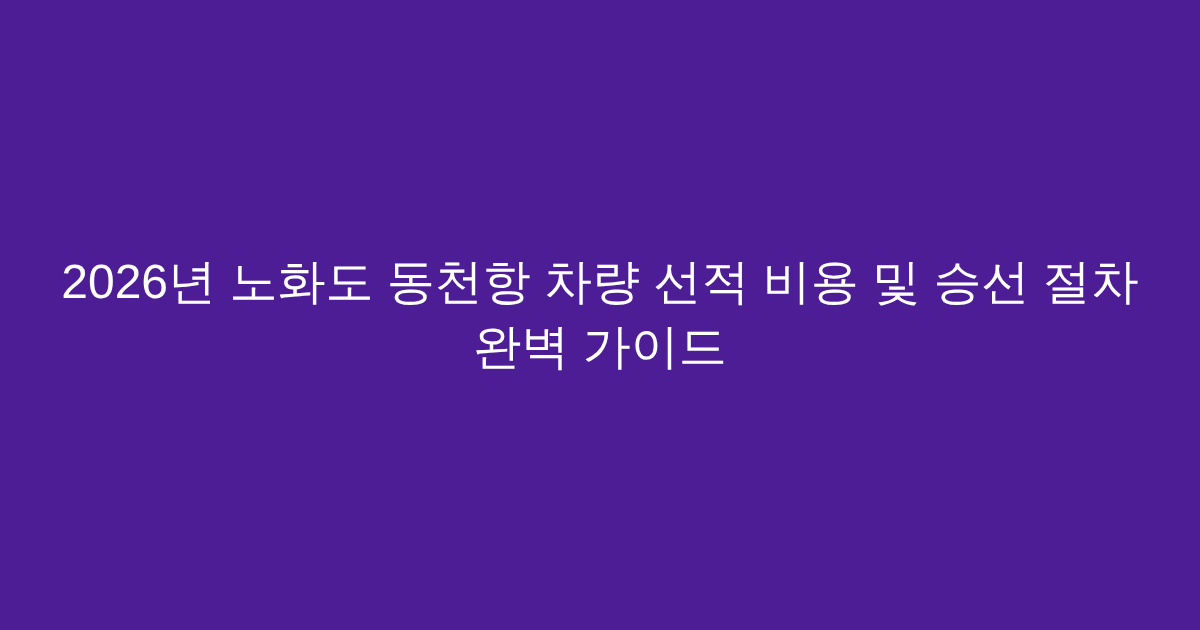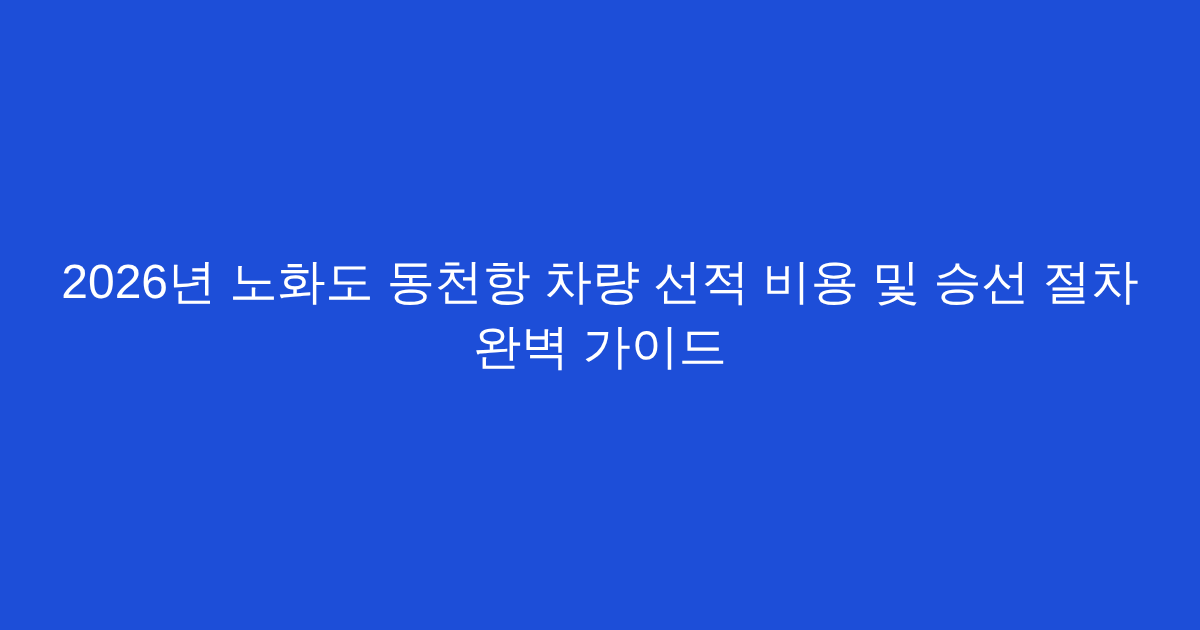--- a/index.html
+++ b/index.html
@@ -41,17 +41,17 @@
     line-height: 65px;
     letter-spacing: 0px;
     word-break: keep-all;
     white-space: pre-line;
     text-rendering: geometricPrecision;
   }
 </style>
 </head>
 <body>
 
-<div class="og-card" style="background-color: #1d4ed8;">
+<div class="og-card" style="background-color: #4c1d95;">
   <div class="title-block">
     <h1 class="og-title" style="color: rgb(255, 255, 255);">2026년 노화도 동천항 차량 선적 비용 및 승선 절차 완벽 가이드</h1>
   </div>
 </div>
 
 </body></html>

